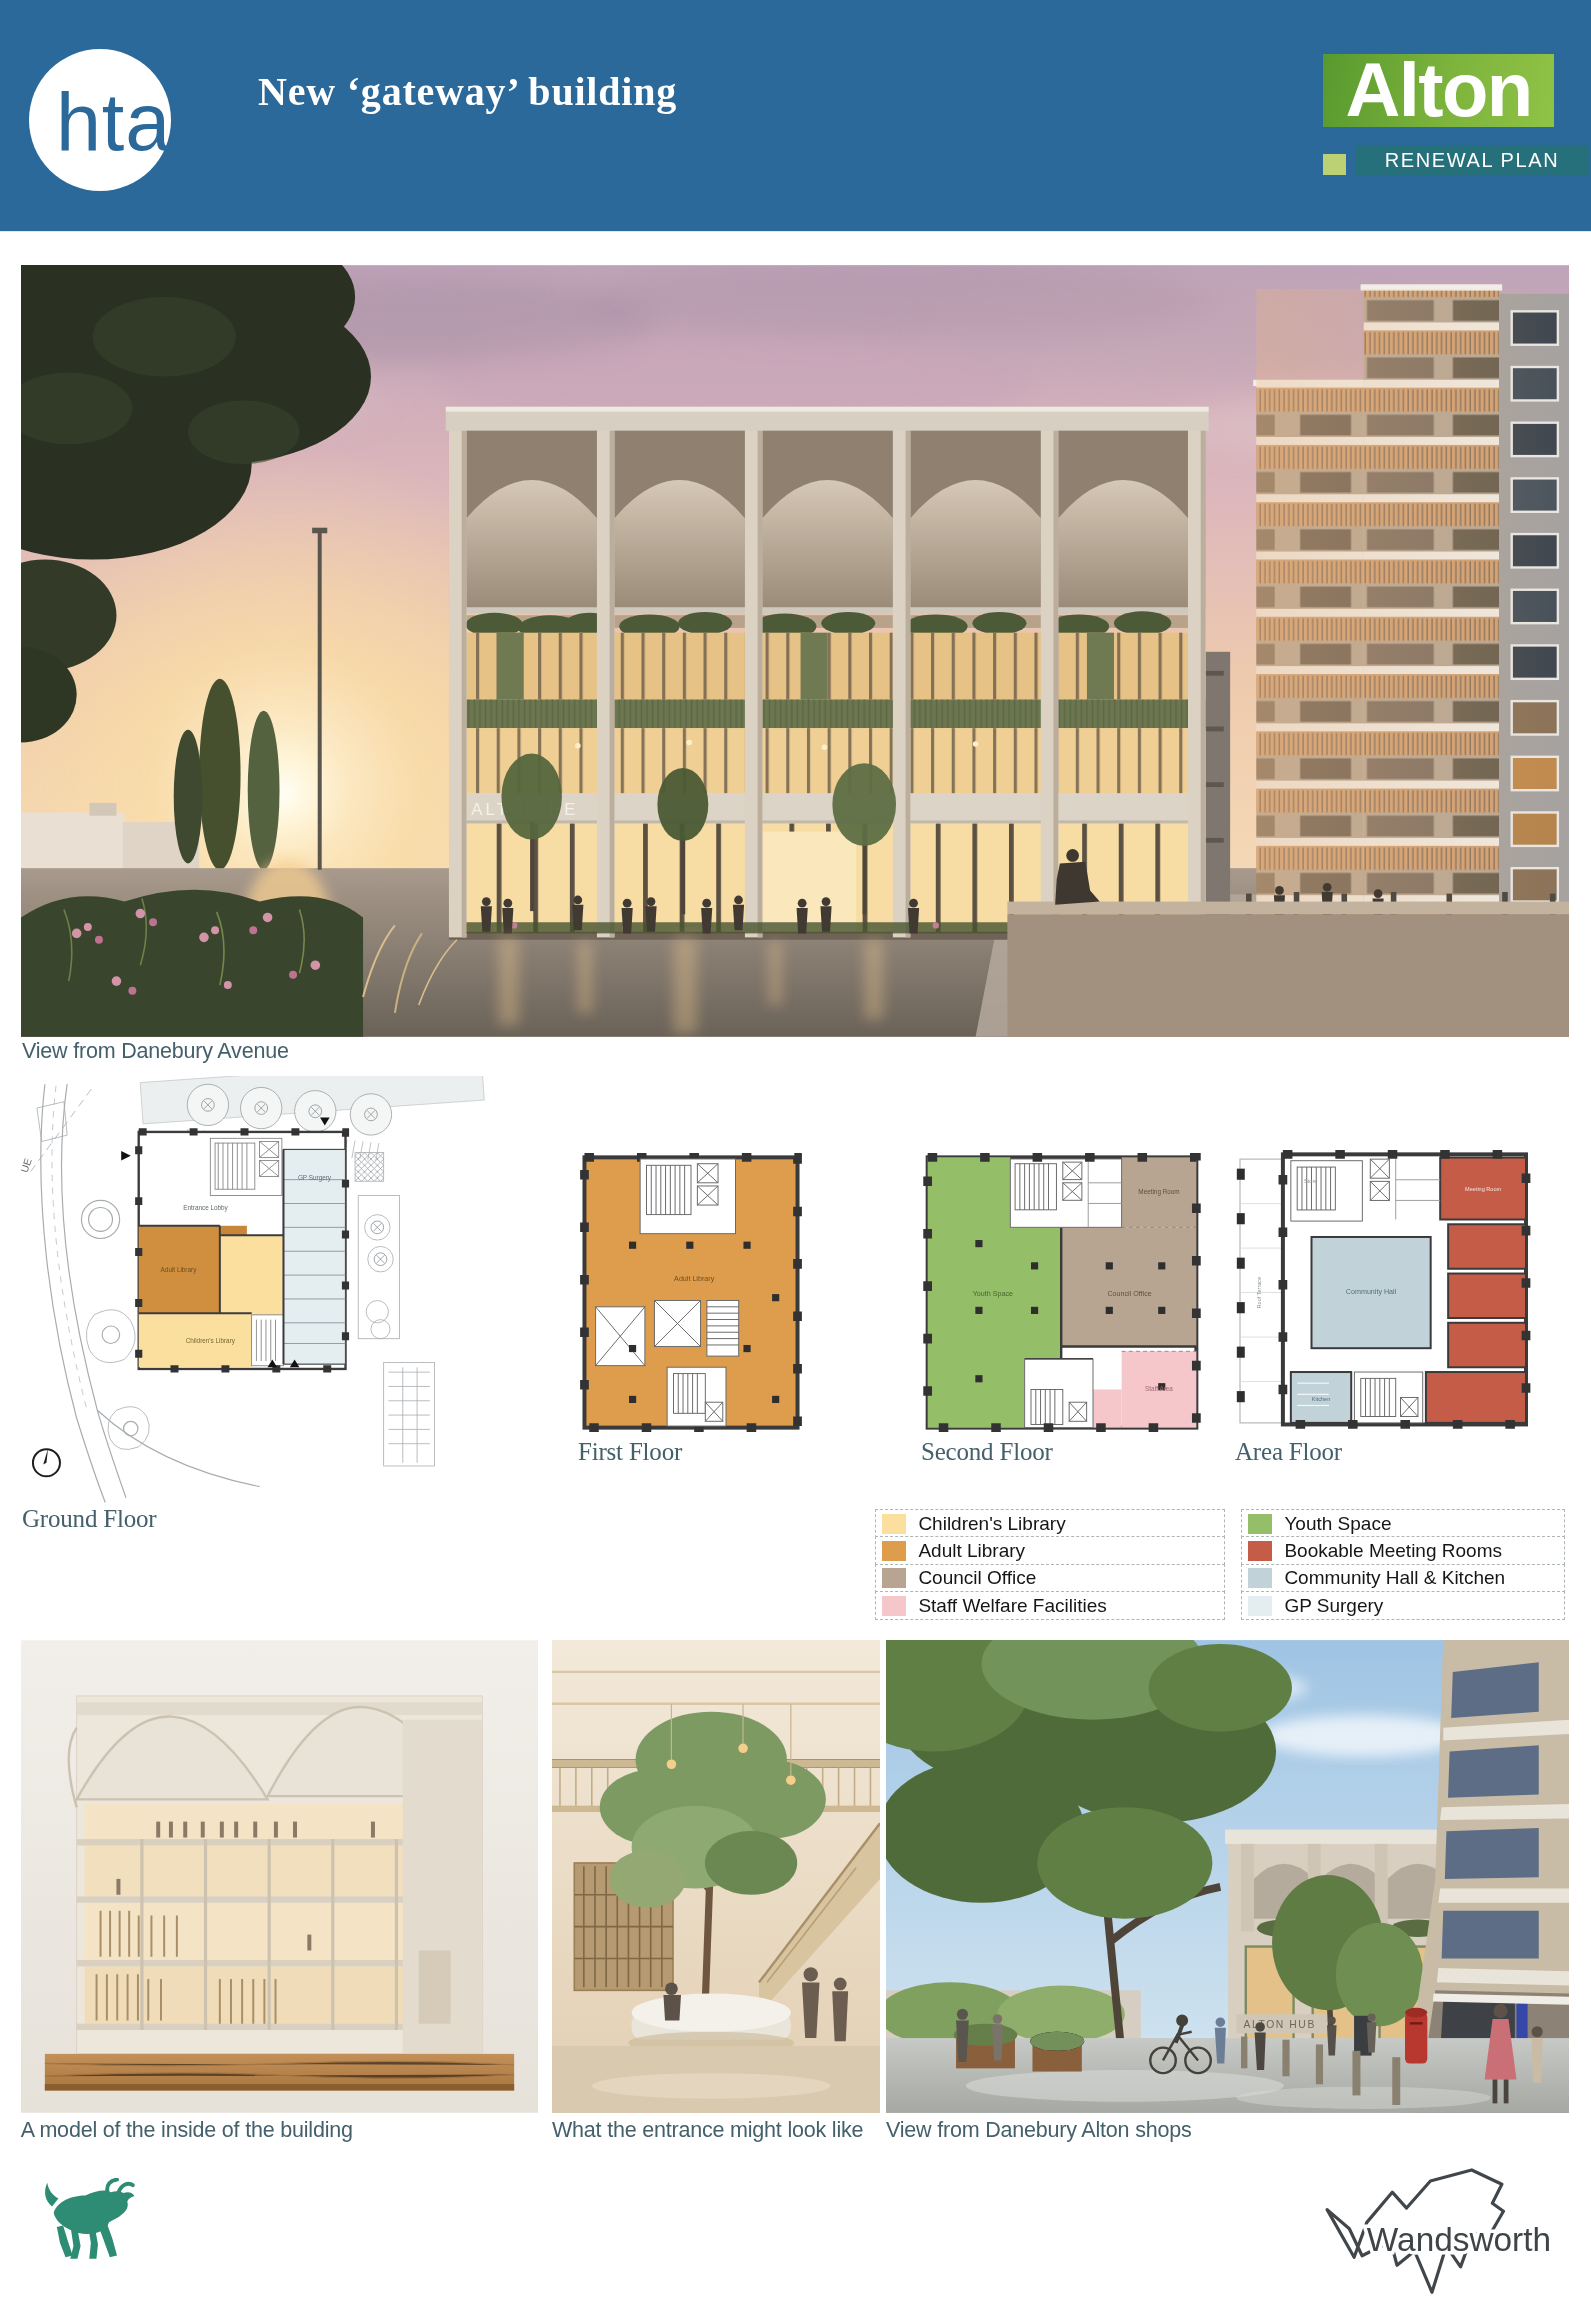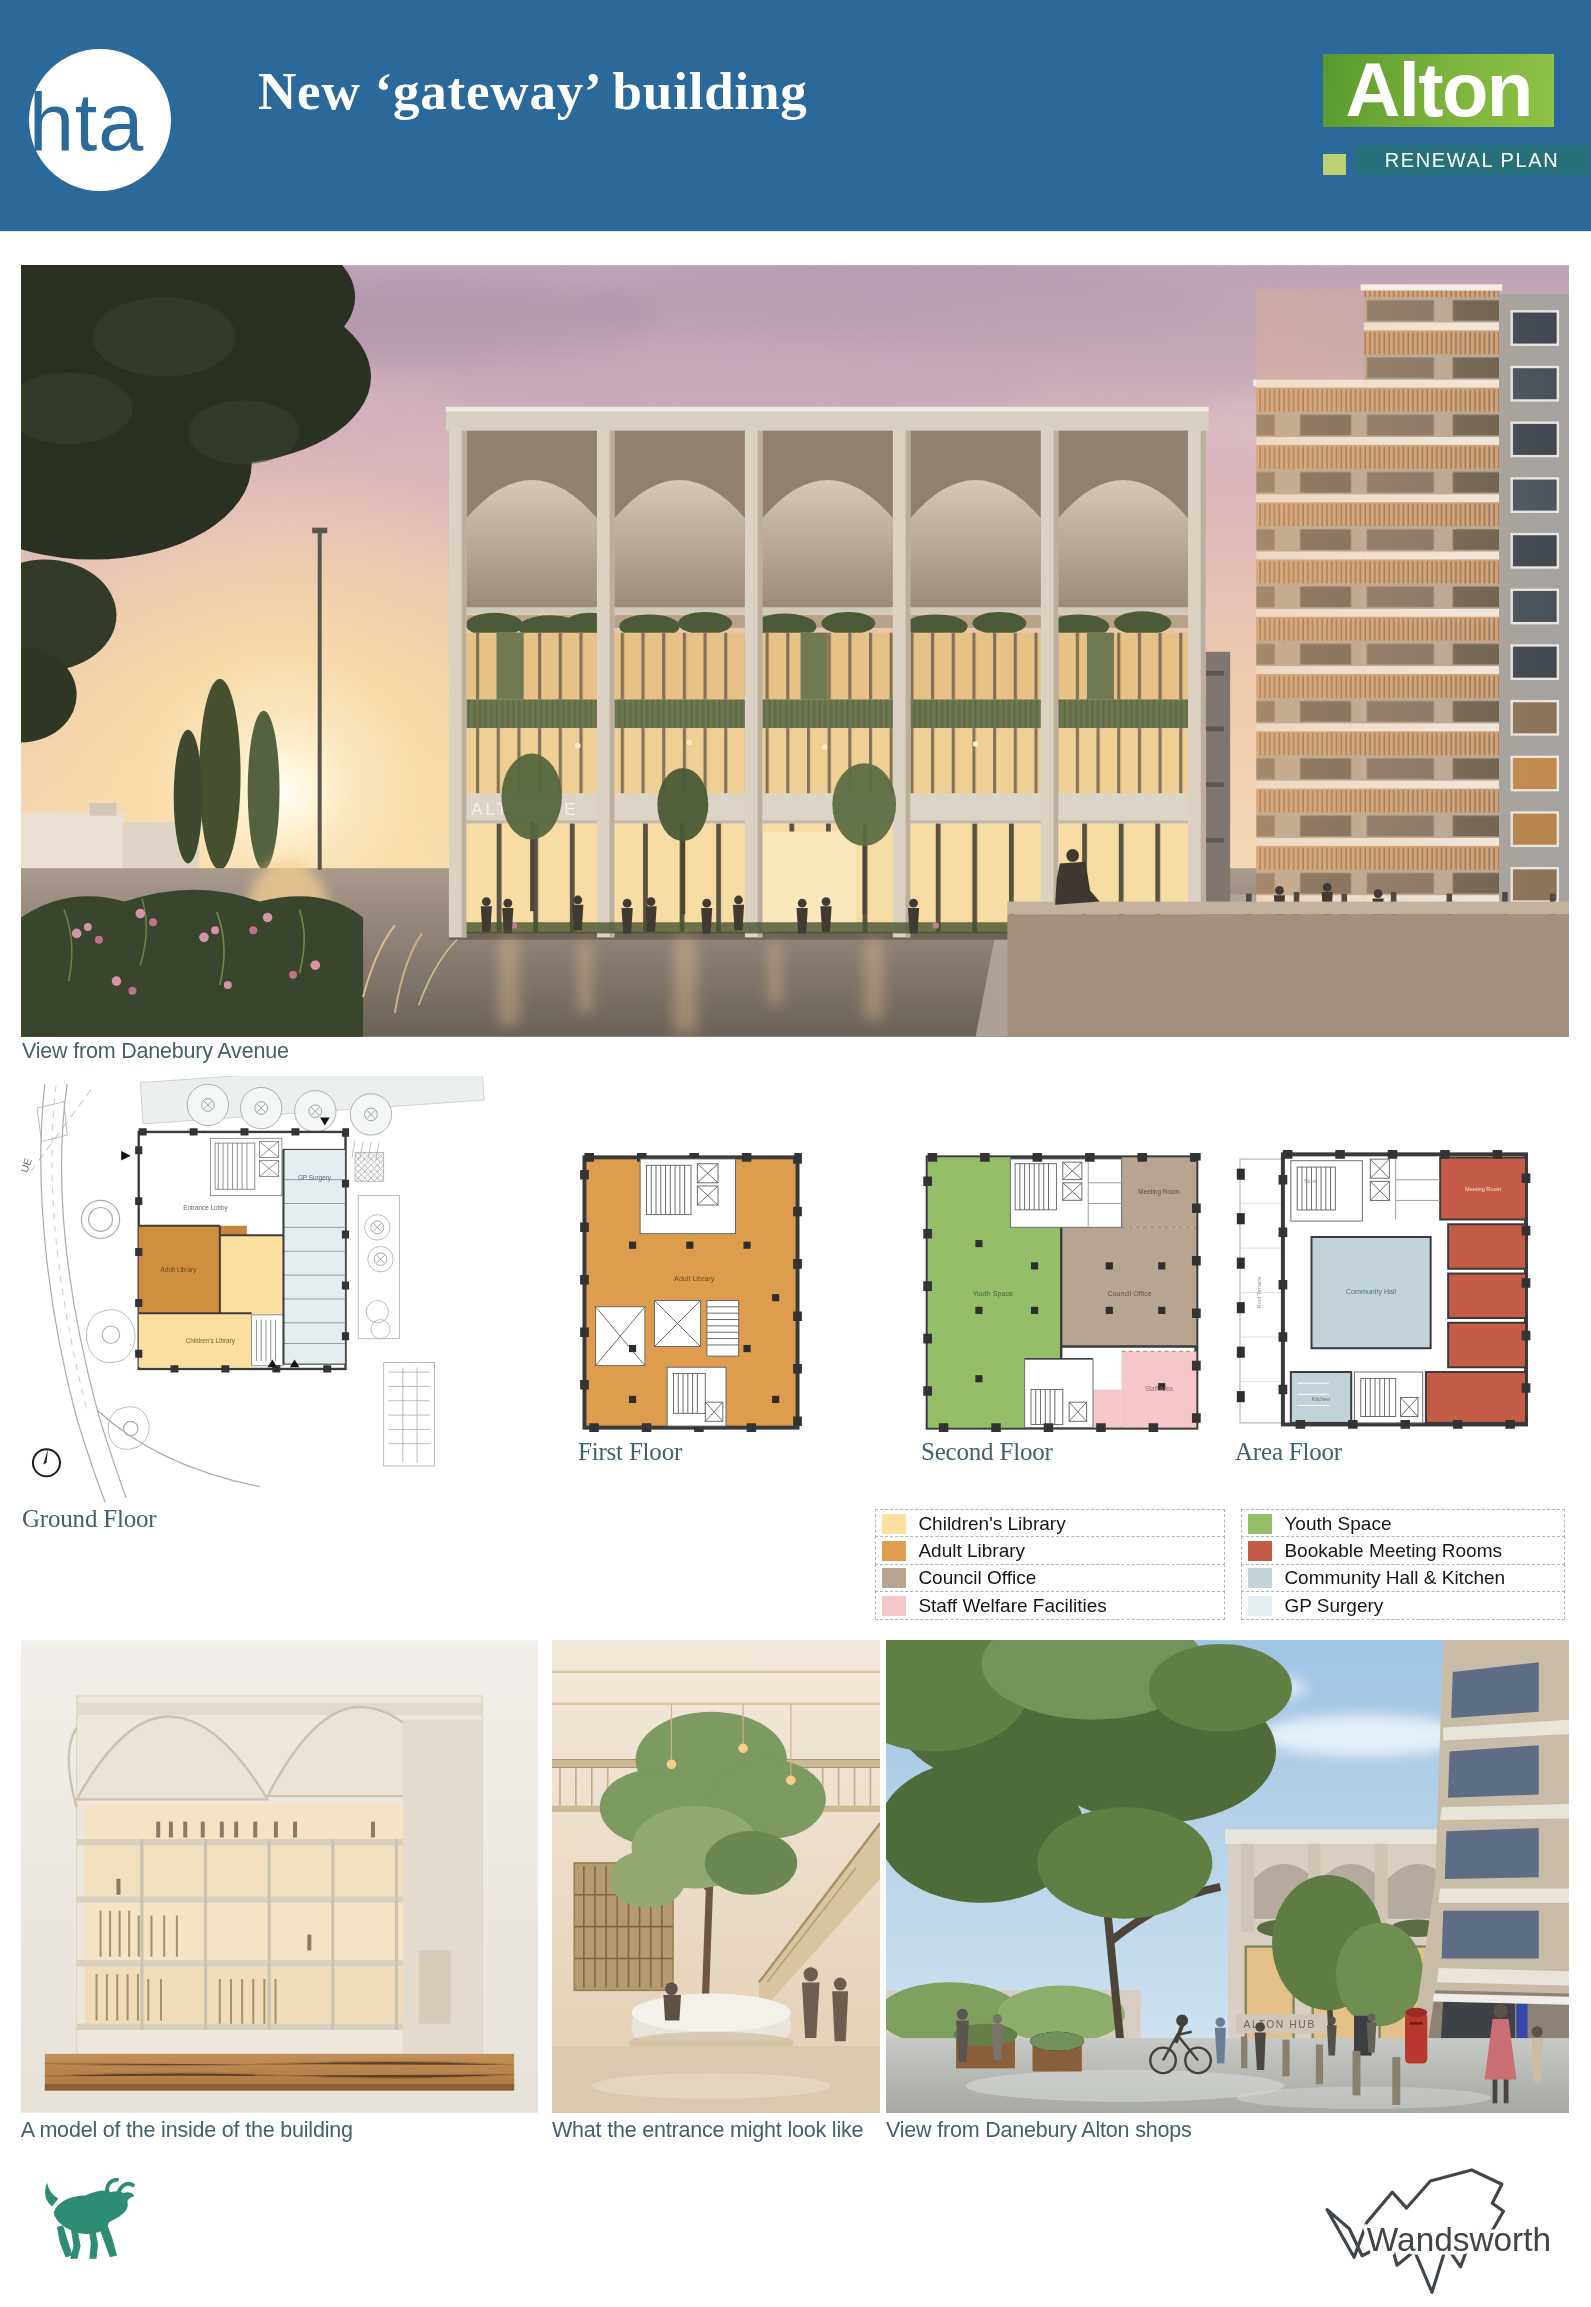--- a/index.html
+++ b/index.html
@@ -1,23 +1,23 @@
 <!DOCTYPE html>
 <html style="font-size:12.7px"><head>
 <meta charset="utf-8">
 <style>
   html,body{margin:0;padding:0;background:#fff;}
   body{width:1591px;height:2307px;position:relative;font-family:"Liberation Sans",sans-serif;overflow:hidden;}
   .abs{position:absolute;}
   
   .header{left:0;top:0;width:1591px;height:231px;background:#2A699A;border-bottom:1.6px solid #E6E6E6;}
-  .hta-circle{left:29px;top:49px;width:142px;height:142px;border-radius:50%;background:#fff;display:flex;align-items:center;justify-content:flex-start;}
+  .hta-circle{left:29px;top:49px;width:142px;height:142px;border-radius:50%;background:#fff;display:flex;align-items:center;justify-content:flex-end;}
   .hta-circle span{color:#2A699A;font-size:81px;letter-spacing:0.8px;transform:translateY(1.6px);}
   .page-title{left:258px;top:0;height:182px;display:flex;align-items:center;color:#fff;
-    font-family:"Liberation Serif",serif;font-weight:bold;font-size:53px;letter-spacing:0.8px;}
+    font-family:"Liberation Serif",serif;font-weight:bold;font-size:40px;letter-spacing:0.8px;}
   .alton-box{left:1323px;top:54px;width:231px;height:73px;background:linear-gradient(100deg,#58992F 0%,#7DB43C 55%,#8FC346 100%);
     display:flex;align-items:flex-end;justify-content:center;}
   .alton-box span{color:#fff;font-size:76px;font-weight:bold;line-height:0.98;letter-spacing:-1.6px;}
   .renewal-box{left:1355px;top:145px;width:234px;height:30px;background:#26707B;display:flex;align-items:center;justify-content:center;}
   .renewal-box span{color:#fff;font-size:20px;letter-spacing:1.6px;font-weight:500;}
   .alton-square{left:1323px;top:154px;width:23px;height:20.7px;background:#BCD173;}
   
   .cap{color:#44606B;font-size:21.5px;letter-spacing:-0.2px;}
   .cap-floor{color:#44606B;font-size:25px;letter-spacing:-0.2px;font-family:Liberation Serif, serif;}
   

